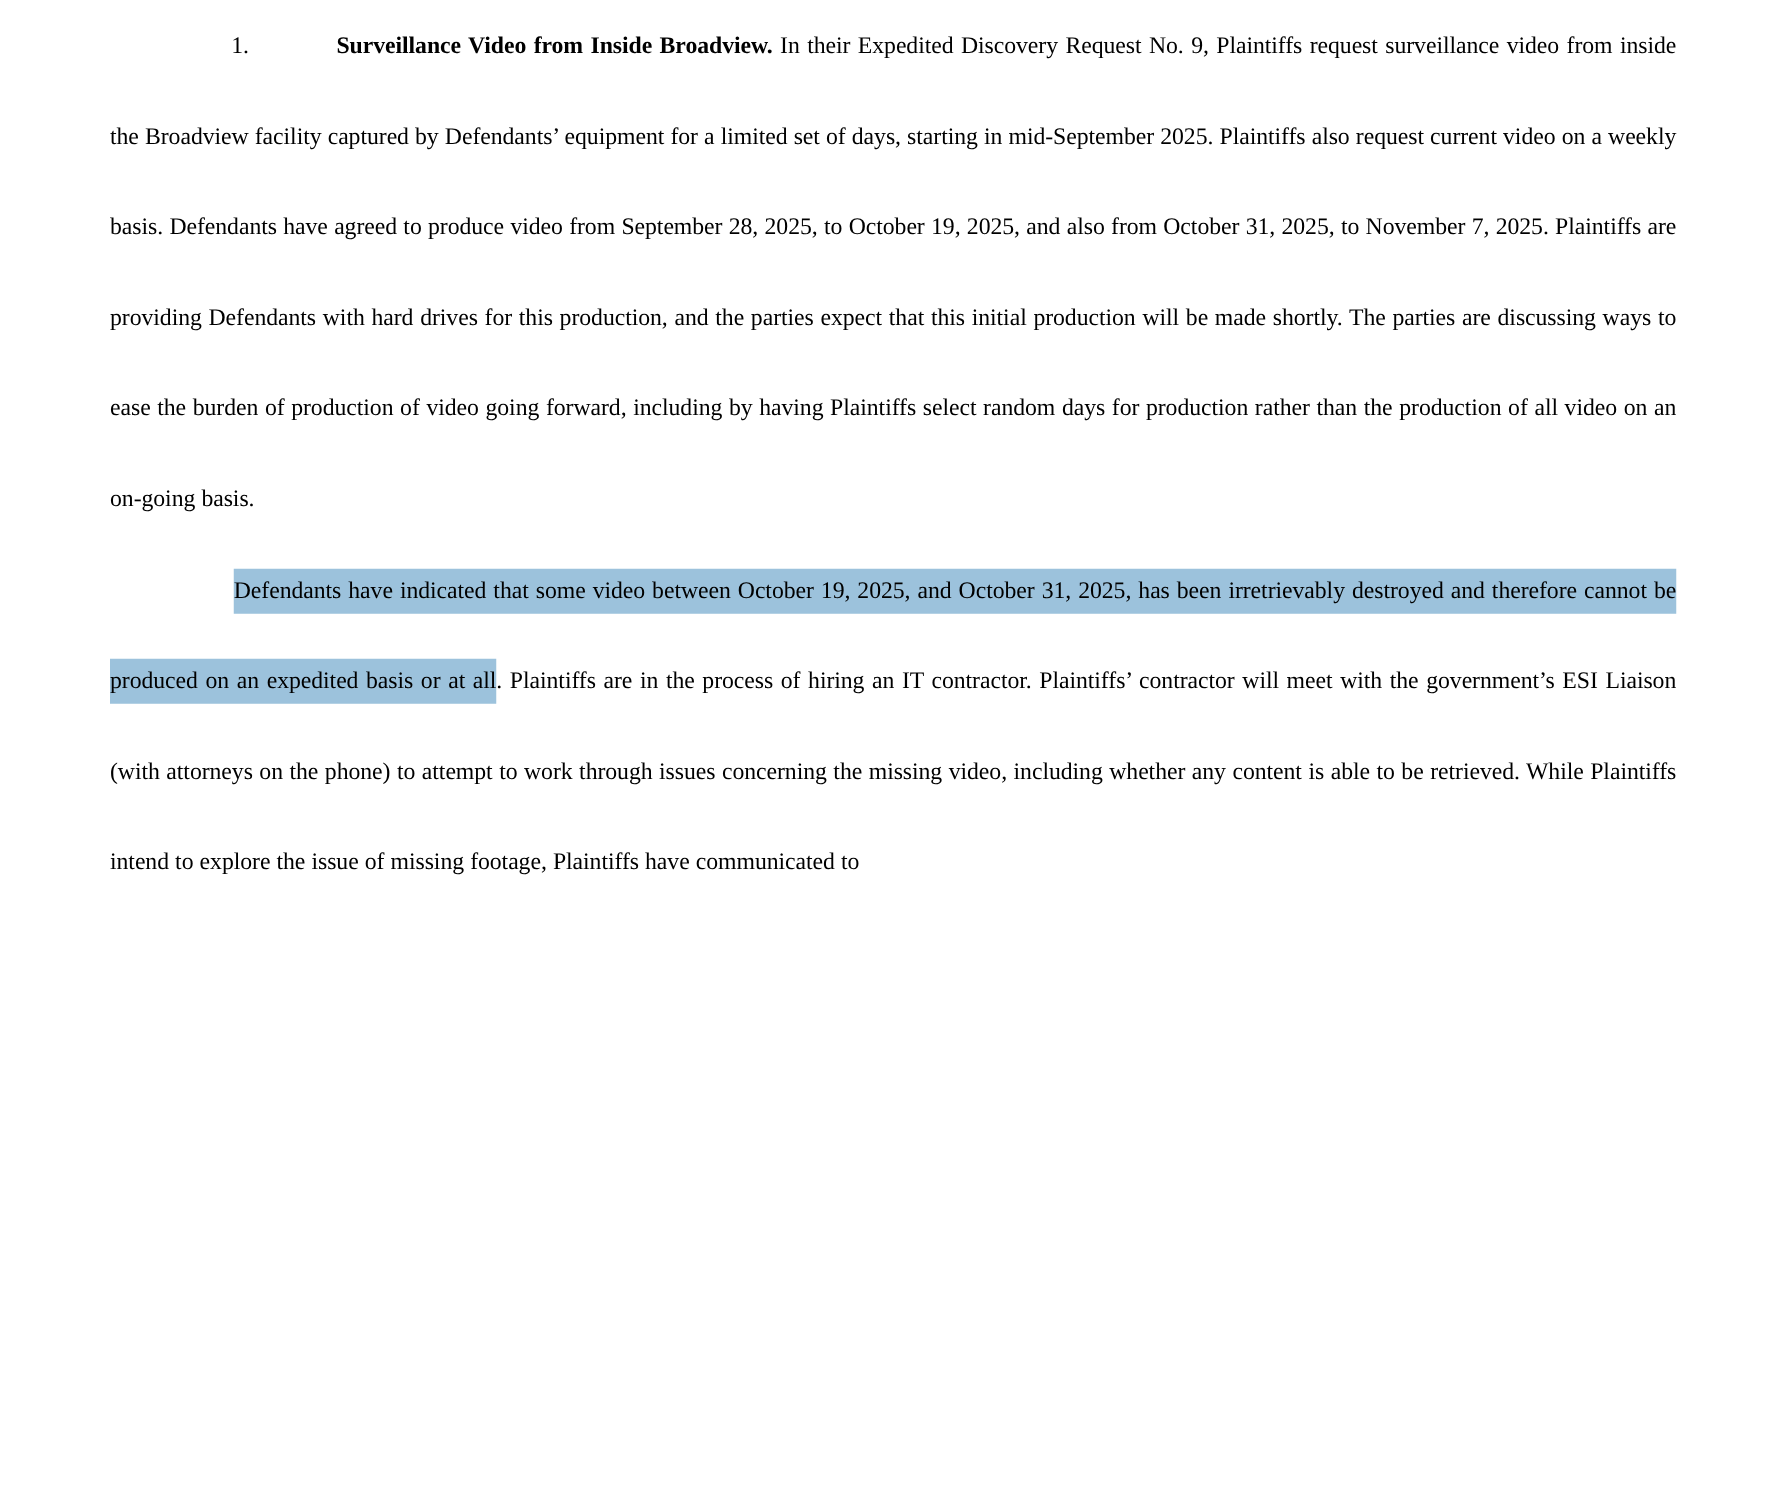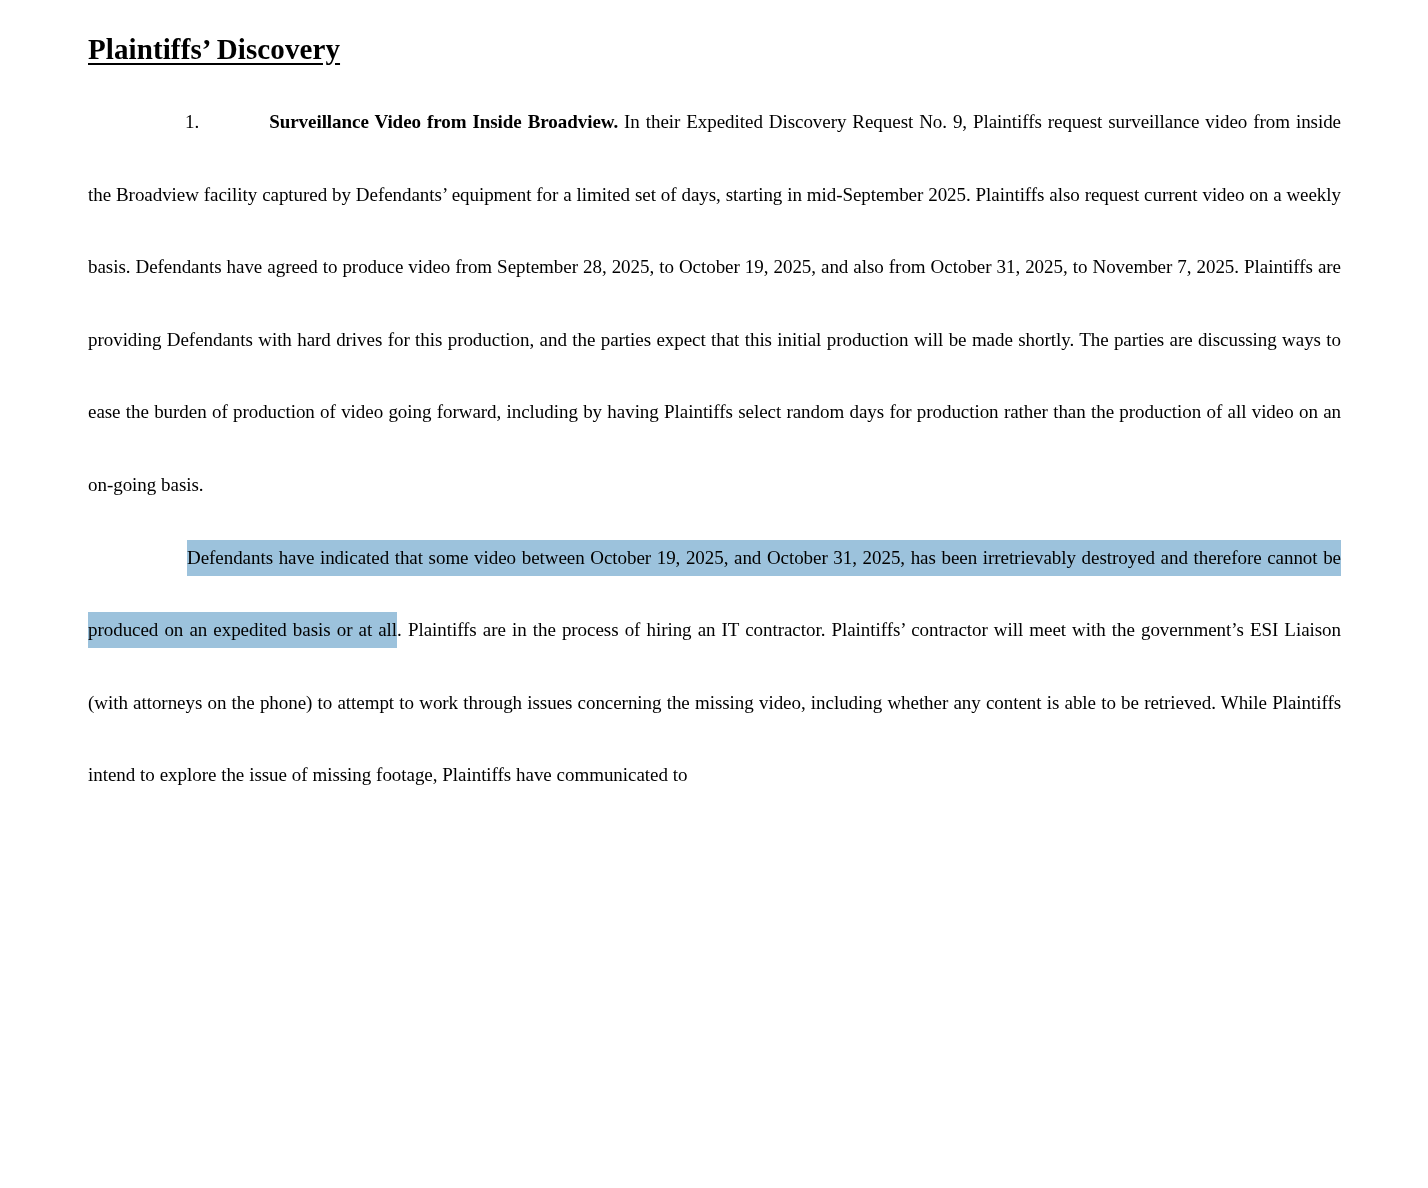--- a/index.html
+++ b/index.html
@@ -77,21 +77,20 @@
     padding: 7px 0 8px 0;
     font-family: Liberation Serif, serif;
   }
 </style>
 </head>
 <body>
 
 <div class="page">
   <div class="content">
 
-    <div class="doc-heading">Plaintiffs’ Discovery</div>
 
     <p class="para p1" style="text-align-last: left;">
       <span class="indent"></span><span>1.</span><span class="tabgap"></span><b class="runhead">Surveillance Video from Inside Broadview.</b><span> </span><span>In their Expedited Discovery Request No. 9, Plaintiffs request surveillance video from inside the Broadview facility captured by Defendants’ equipment for a limited set of days, starting in mid-September 2025. Plaintiffs also request current video on a weekly basis. Defendants have agreed to produce video from September 28, 2025, to October 19, 2025, and also from October 31, 2025, to November 7, 2025. Plaintiffs are providing Defendants with hard drives for this production, and the parties expect that this initial production will be made shortly. The parties are discussing ways to ease the burden of production of video going forward, including by having Plaintiffs select random days for production rather than the production of all video on an on-going basis.</span>
     </p>
 
     <p class="para p2" style="text-align-last: left;">
       <span class="indent2"></span><span class="hl" style="background-color: rgb(156, 194, 220);">Defendants have indicated that some video between October 19, 2025, and October 31, 2025, has been irretrievably destroyed and therefore cannot be produced on an expedited basis or at all</span><span>. Plaintiffs are in the process of hiring an IT contractor. Plaintiffs’ contractor will meet with the government’s ESI Liaison (with attorneys on the phone) to attempt to work through issues concerning the missing video, including whether any content is able to be retrieved. While Plaintiffs intend to explore the issue of missing footage, Plaintiffs have communicated to</span>
     </p>
 
   </div>

